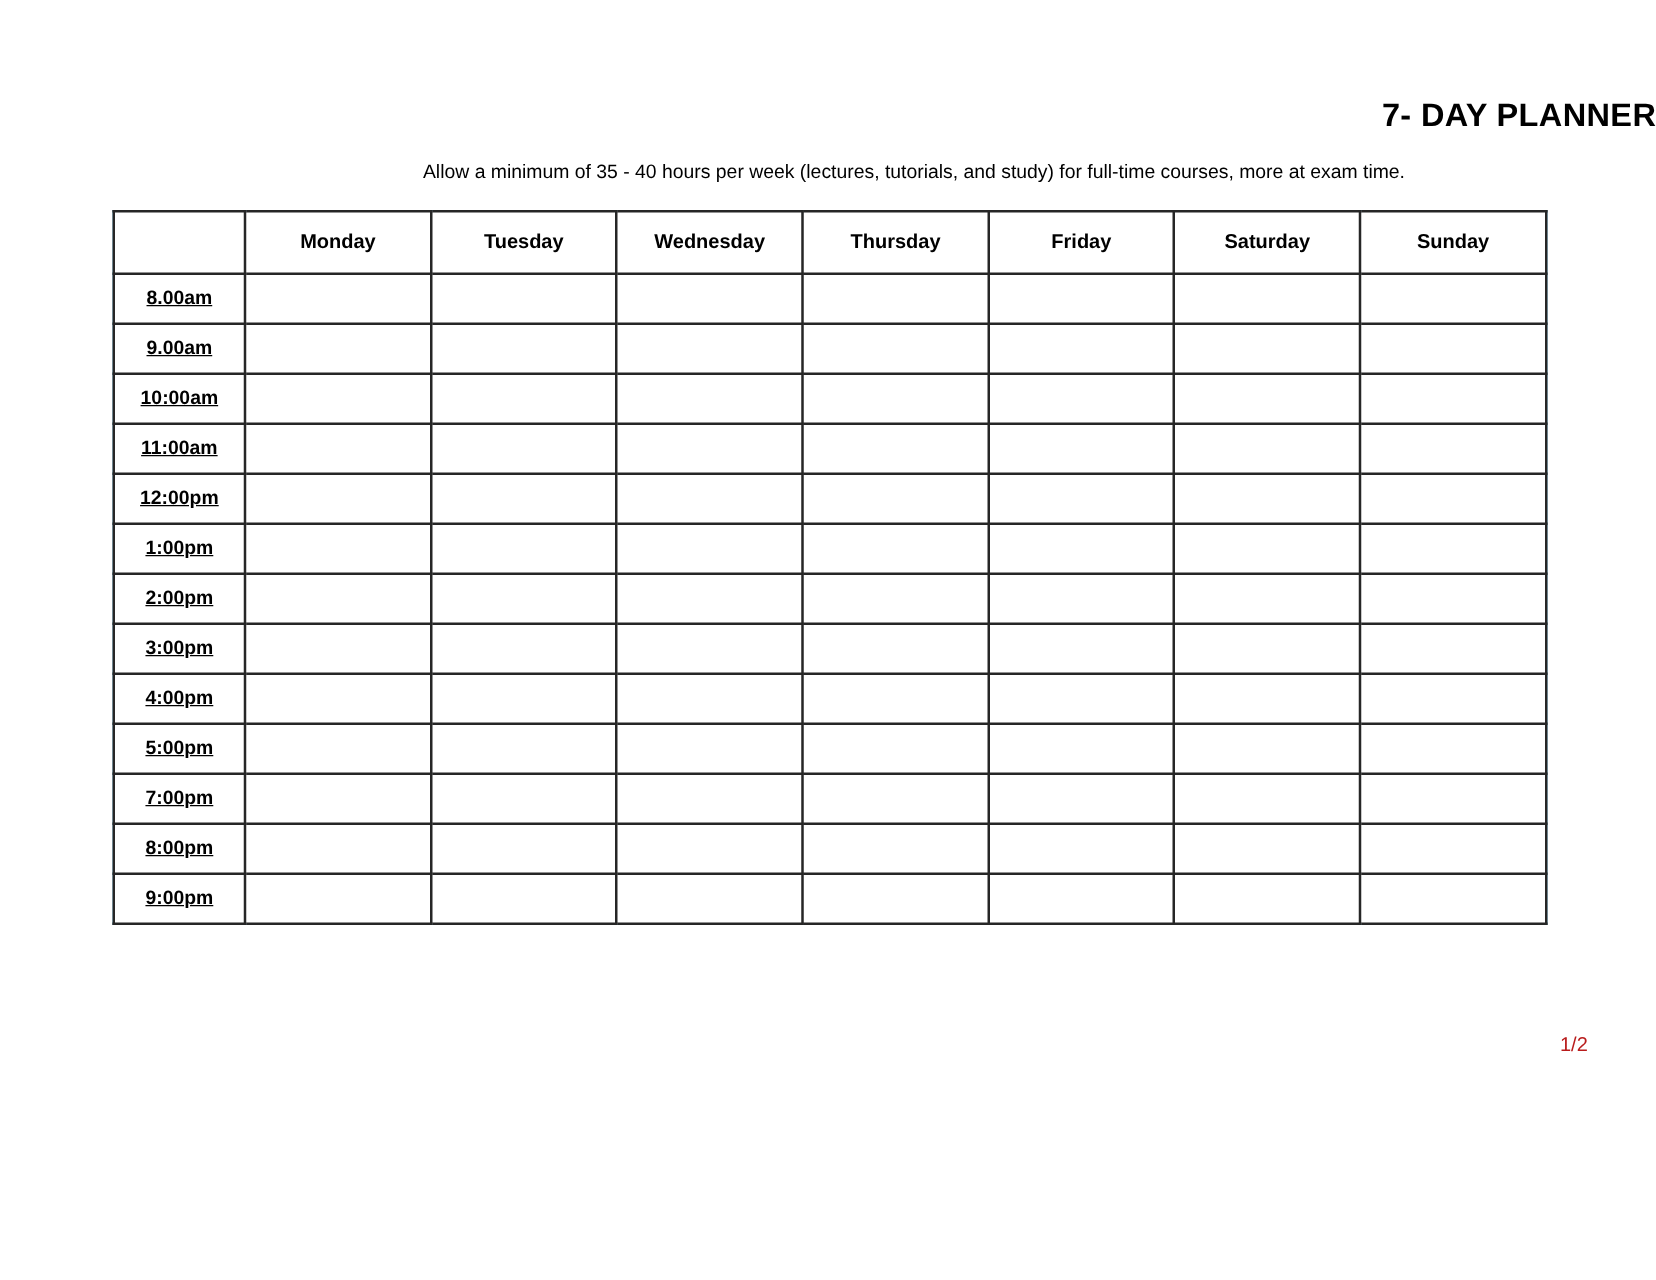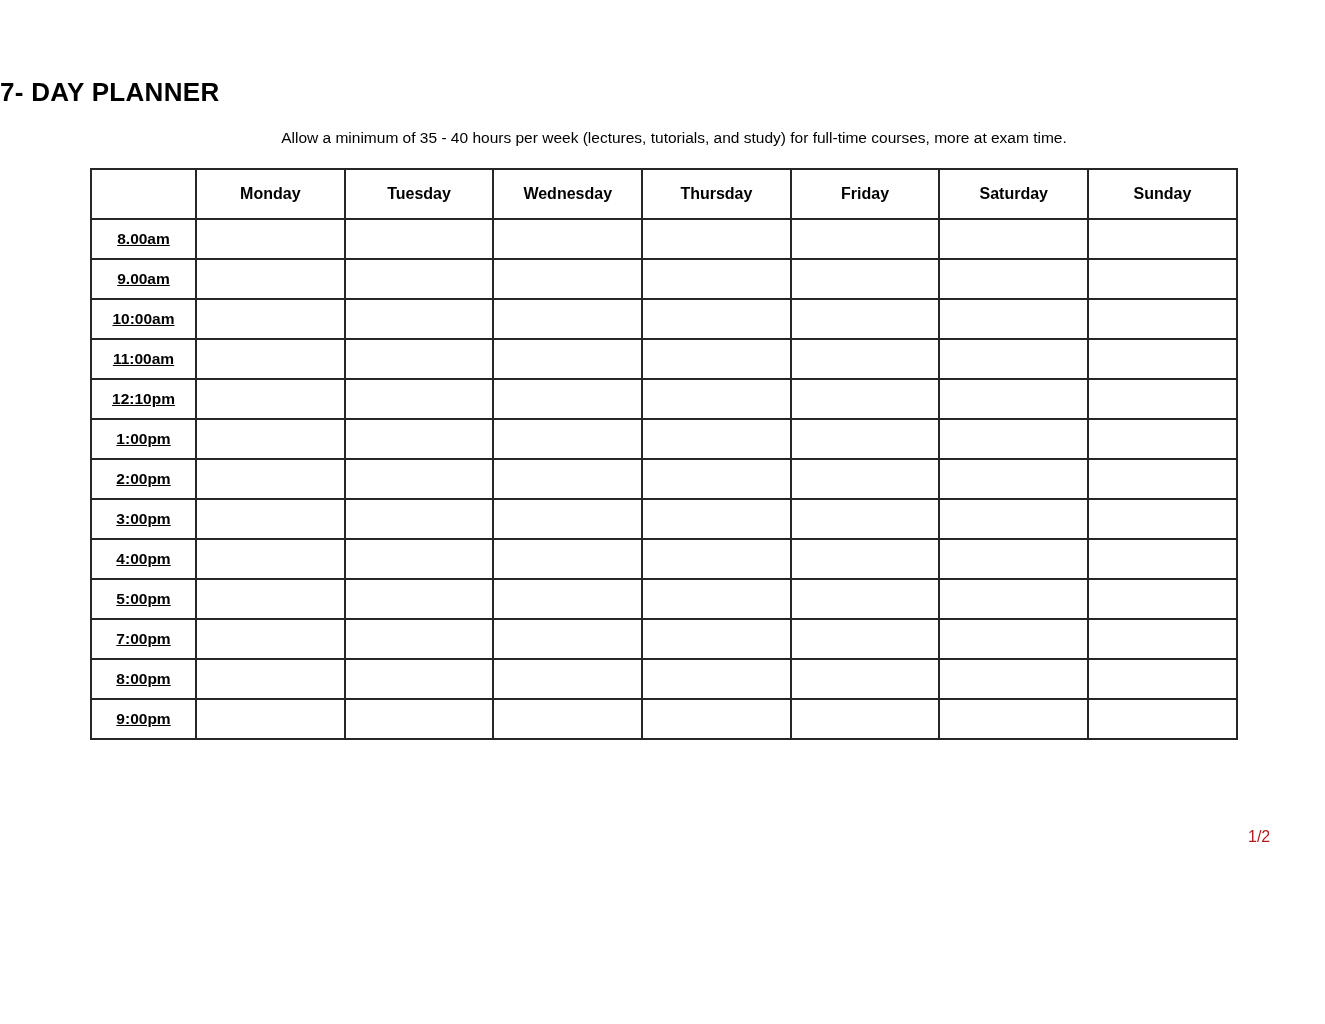--- a/index.html
+++ b/index.html
@@ -23,33 +23,33 @@
     width: 1325px;
     height: 1024px;
     background: #ffffff;
   }
 
   .doc-title {
     position: absolute;
     left: 0;
     top: 78px;
     width: 1325px;
-    text-align: left;
+    text-align: right;
     font-size: 26px;
     font-weight: bold;
     letter-spacing: 0.3px;
     line-height: 1.1;
   }
 
   .doc-subtitle {
     position: absolute;
     left: 224px;
     top: 129px;
     width: 900px;
-    text-align: center;
+    text-align: right;
     font-size: 15.5px;
     font-weight: normal;
     line-height: 1.2;
     white-space: nowrap;
   }
 
   .planner-wrap {
     position: absolute;
     left: 90px;
     top: 168px;
@@ -190,21 +190,21 @@
           <td class="slot-cell"></td>
           <td class="slot-cell"></td>
           <td class="slot-cell"></td>
           <td class="slot-cell"></td>
           <td class="slot-cell"></td>
           <td class="slot-cell"></td>
           <td class="slot-cell"></td>
         </tr>
 
         <tr>
-          <td class="time-cell">12:10pm</td>
+          <td class="time-cell">12:00pm</td>
           <td class="slot-cell"></td>
           <td class="slot-cell"></td>
           <td class="slot-cell"></td>
           <td class="slot-cell"></td>
           <td class="slot-cell"></td>
           <td class="slot-cell"></td>
           <td class="slot-cell"></td>
         </tr>
 
         <tr>

